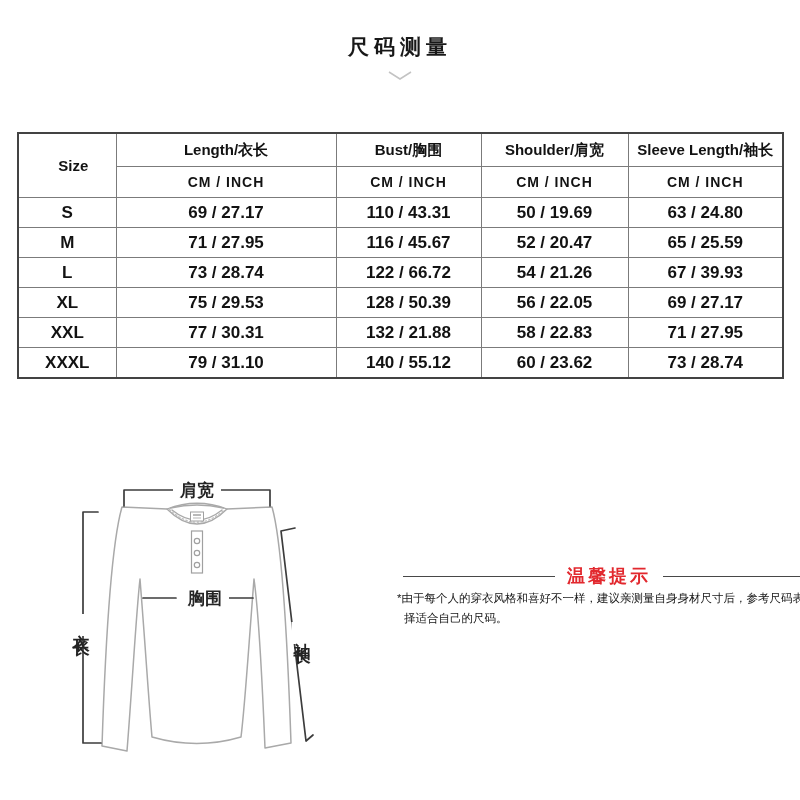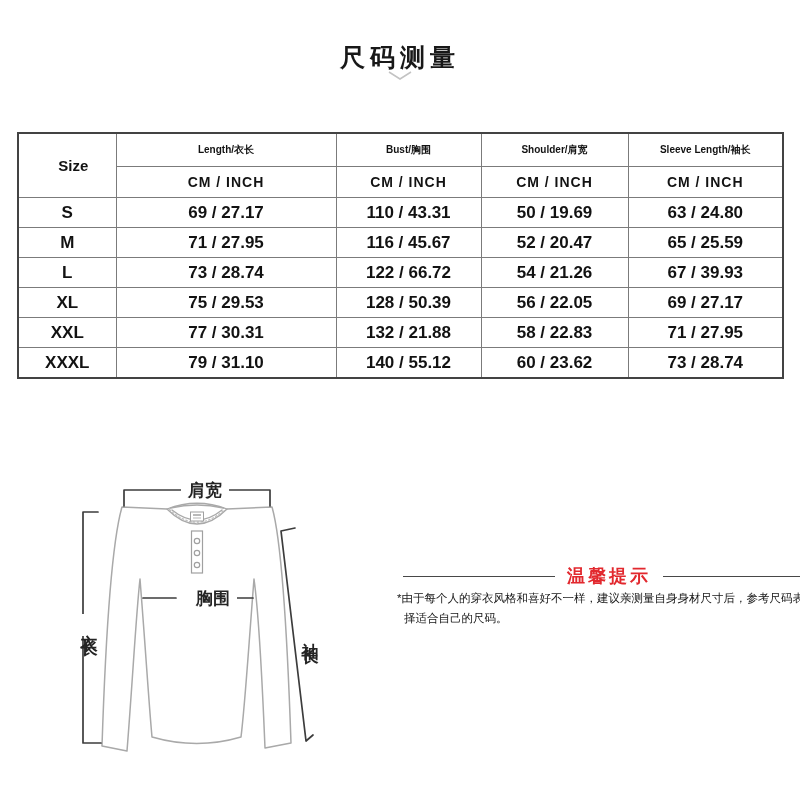--- a/index.html
+++ b/index.html
@@ -1,39 +1,39 @@
 <!DOCTYPE html>
 <html><head>
 <meta charset="utf-8">
 <style>
   html,body{margin:0;padding:0;background:#fff;}
   .page{position:relative;width:800px;height:800px;background:#fff;overflow:hidden;
         font-family:"Liberation Sans","DejaVu Sans",sans-serif;color:#1b1b1b;}
 
   
-  .page-title{position:absolute;top:33px;left:0;right:0;margin:8px;text-align:center;
-              font-size:25px;font-weight:700;letter-spacing:5px;color:#181818;}
+  .page-title{position:absolute;top:33px;left:0;right:0;margin:0;text-align:center;
+              font-size:21px;font-weight:700;letter-spacing:5px;color:#181818;}
   .chev{position:absolute;top:71px;left:388px;}
 
   
   .size-table{position:absolute;left:17px;top:132px;width:765px;border-collapse:collapse;
               table-layout:fixed;background:#fff;border:2px solid #434343;}
   .size-table th,.size-table td{border:1px solid #7b7b7b;text-align:center;vertical-align:middle;
               padding:0;color:#121212;}
-  .size-table thead .cols th{height:32px;font-size:10px;font-weight:700;}
+  .size-table thead .cols th{height:32px;font-size:15px;font-weight:700;}
   .size-table thead .units th{height:30px;font-size:14px;font-weight:700;letter-spacing:1px;}
   .size-table thead th.size-h{font-size:15px;padding-left:12px;}
   .size-table tbody th,.size-table tbody td{height:29px;font-size:17px;font-weight:700;}
 
   
   .diagram{position:absolute;left:55px;top:475px;width:290px;height:300px;}
   .diagram svg{position:absolute;left:0;top:0;}
   .dlabel{position:absolute;transform:translate(-50%,-50%);background:#fff;
           font-size:17px;font-weight:600;color:#242424;line-height:1;
-          padding:2px 7px;white-space:nowrap;margin-left:8px;}
+          padding:2px 7px;white-space:nowrap;}
   .dlabel.vert{writing-mode:vertical-rl;padding:7px 2px;letter-spacing:4px;}
 
   
   .tips{position:absolute;left:373px;top:566px;width:424px;margin-left:24px;}
   .tips-head{display:flex;align-items:center;gap:12px;padding:0 6px;}
   .tips-line{flex:1;height:1px;background:#484848;}
   .tips-title{font-size:18px;font-weight:700;color:#e2282e;letter-spacing:3px;line-height:1.2;}
   .tips p{margin:0;font-size:11.5px;line-height:20px;color:#161616;
           padding-left:7px;text-indent:-7px;}
   .tips p.first{margin-top:13px;}

